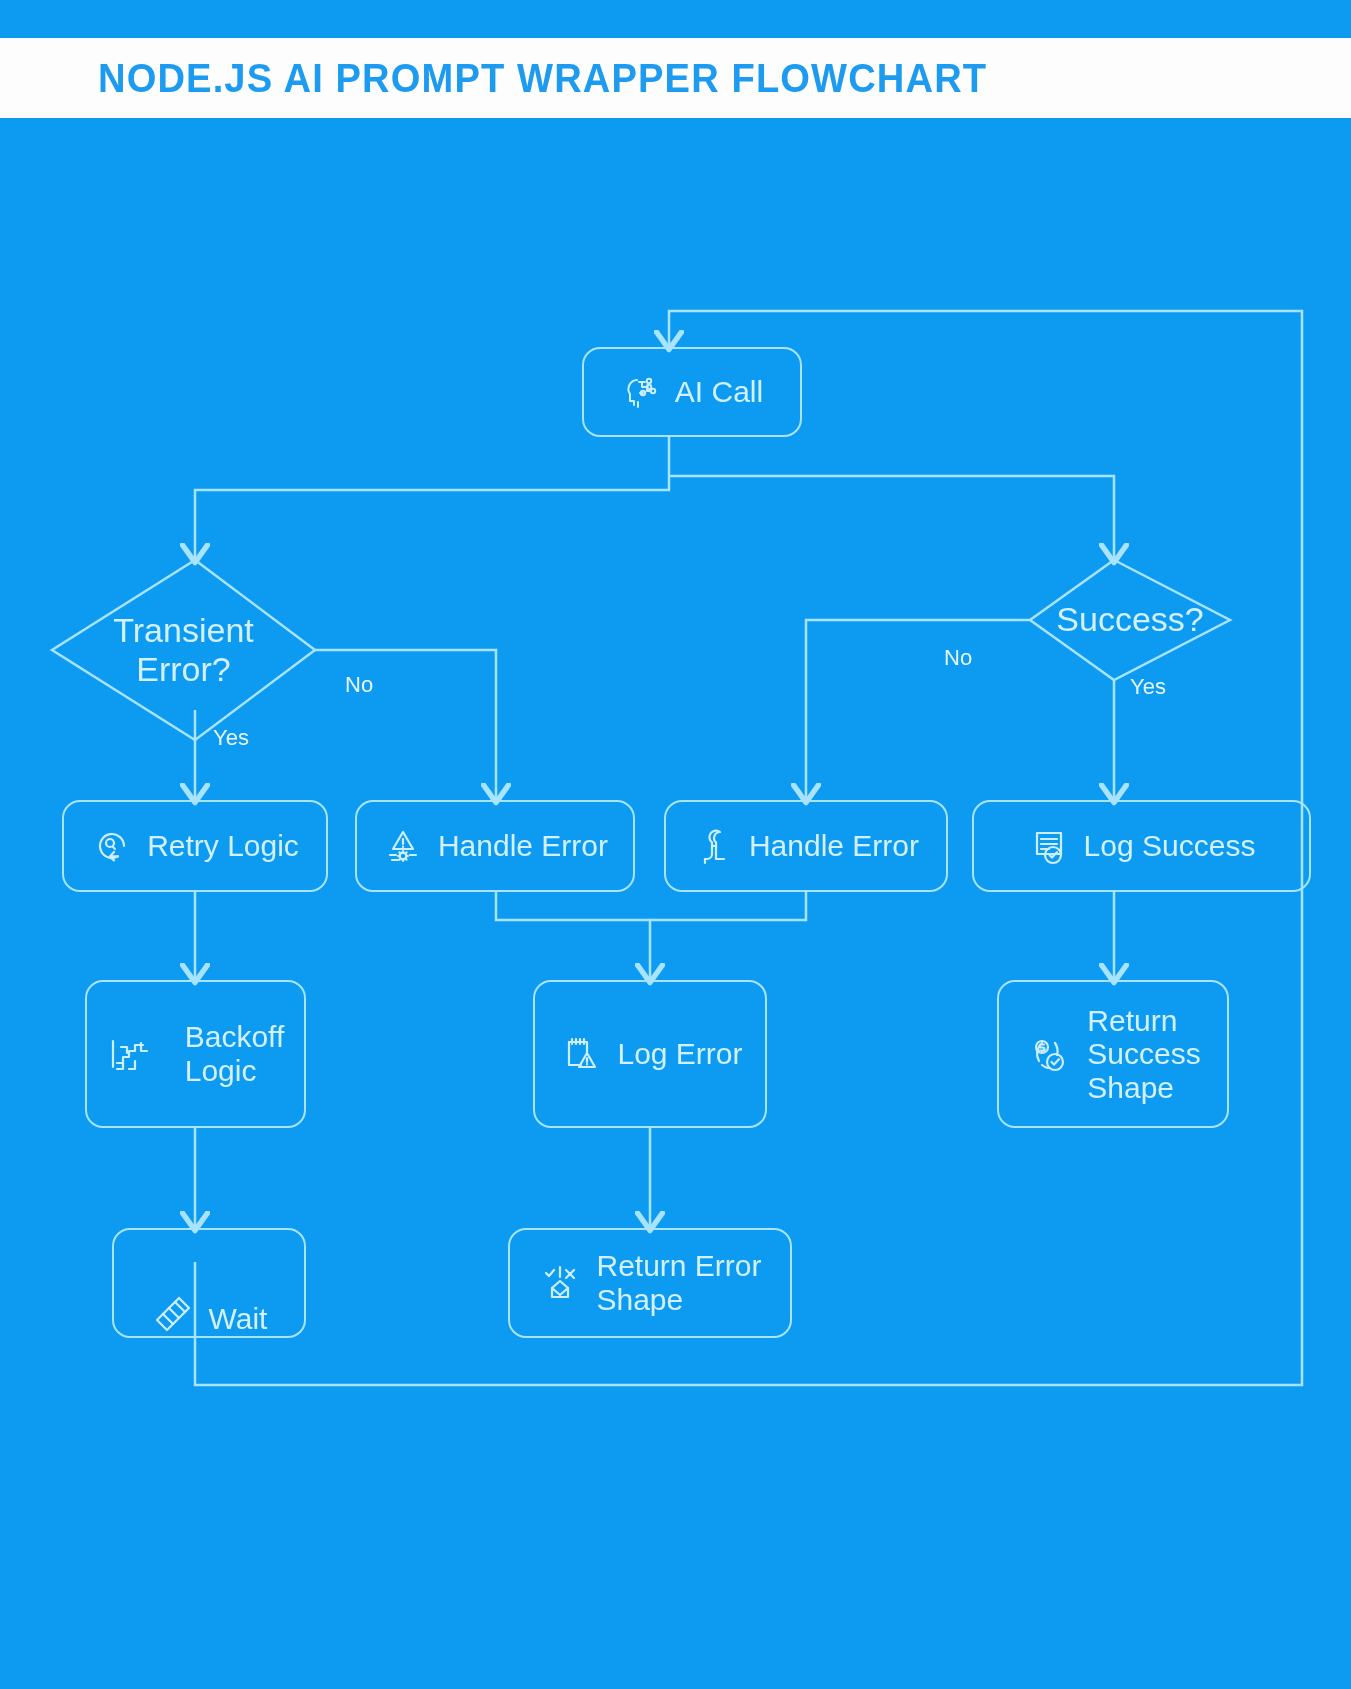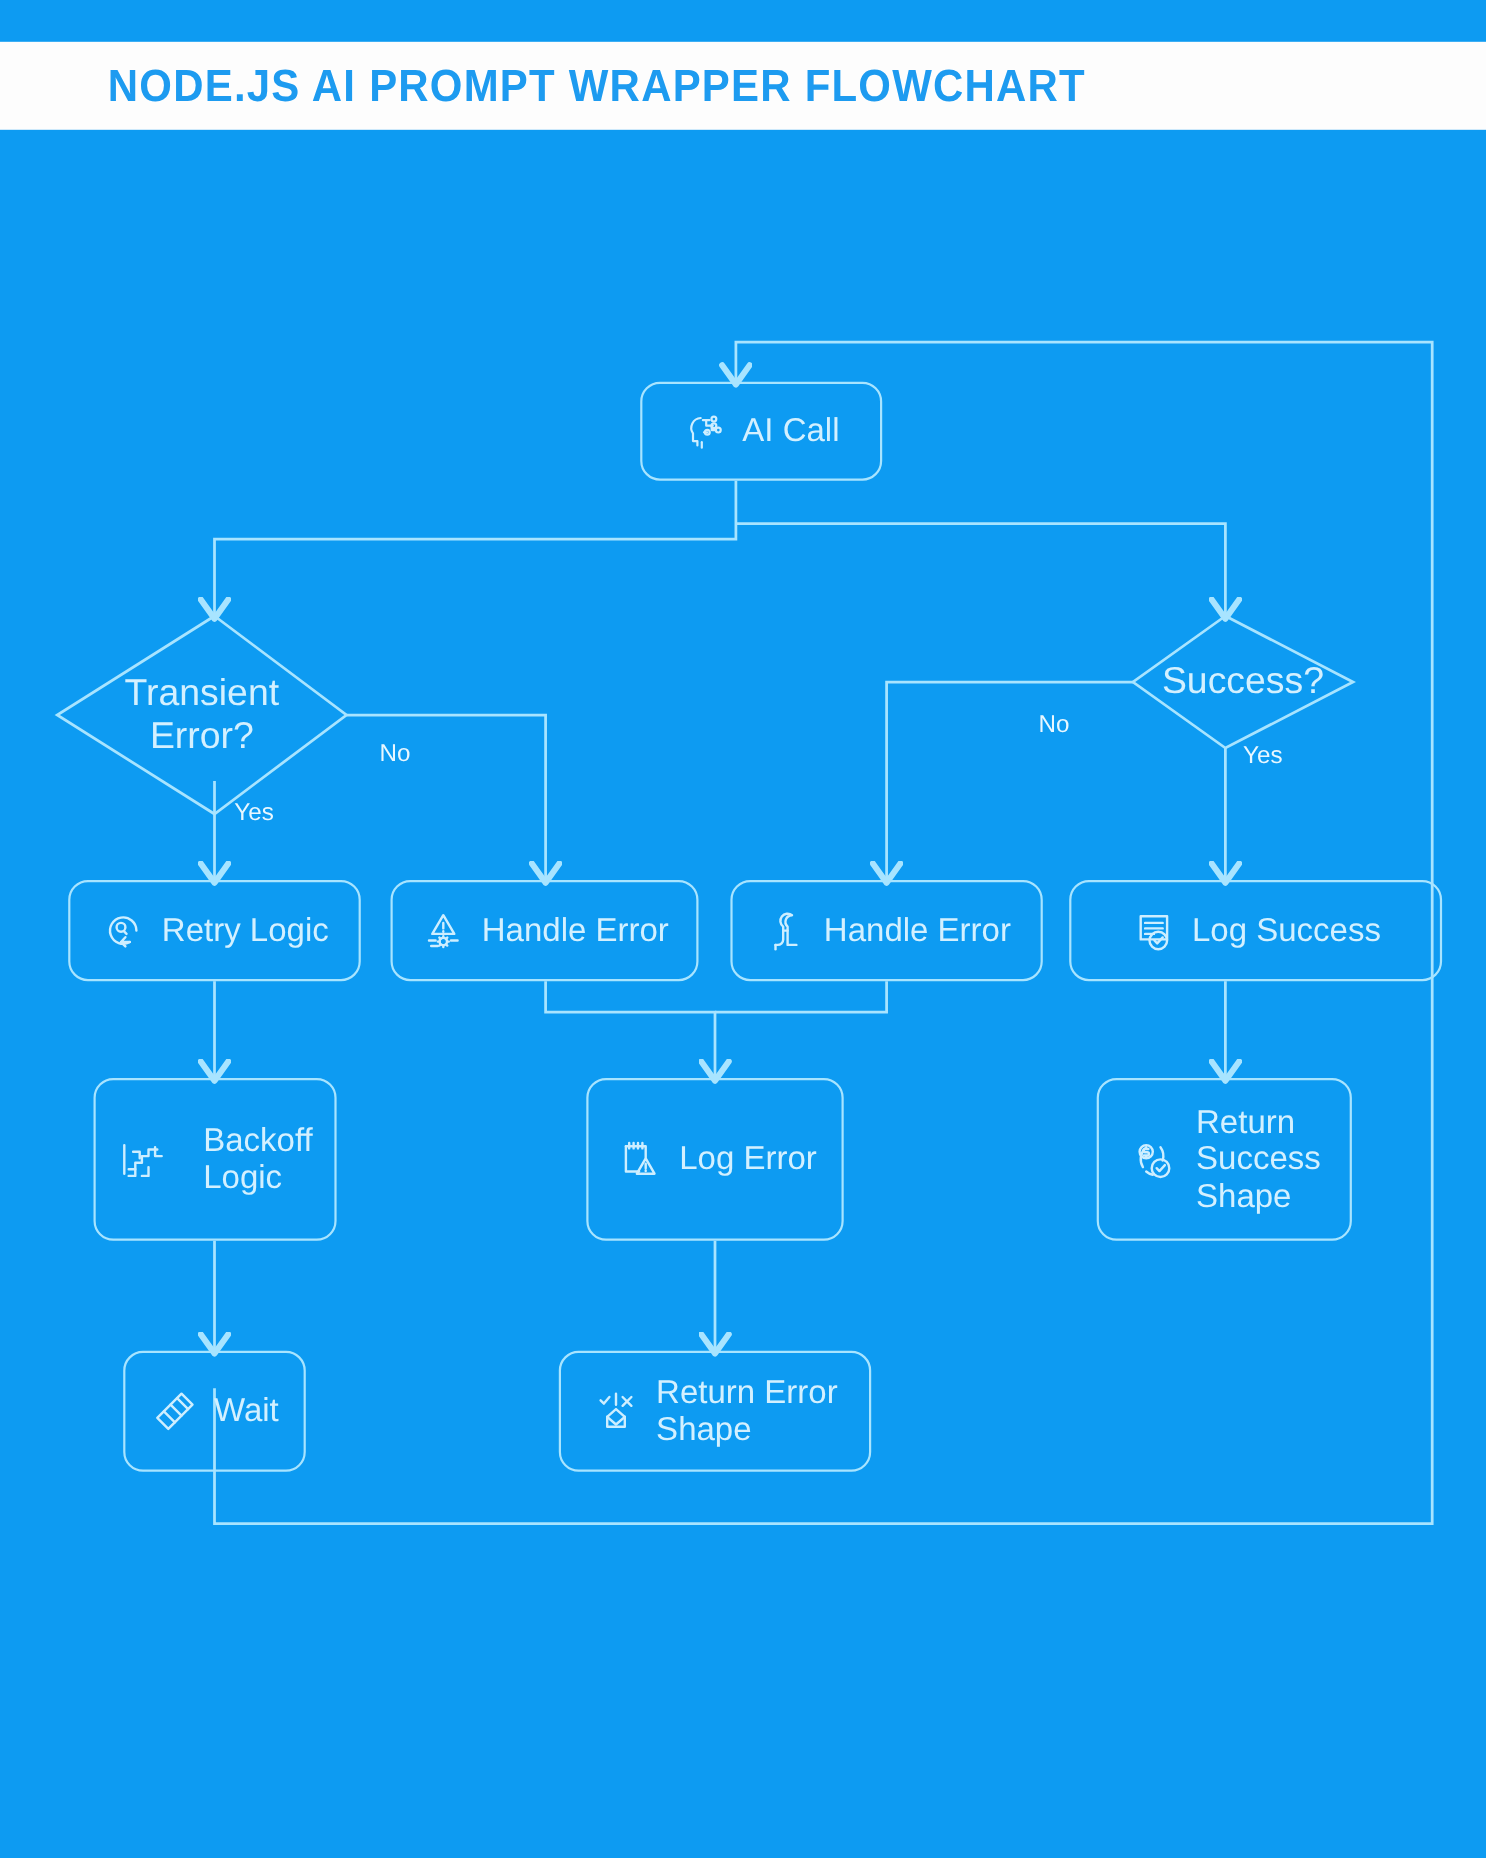--- a/index.html
+++ b/index.html
@@ -181,21 +181,21 @@
         <path d="M19 13.5h-3a1.5 1.5 0 0 0 0 3h2a1.5 1.5 0 0 1 0 3h-3M17 12v1M17 19.5v1"></path>
         <circle cx="30" cy="31" r="8"></circle>
         <path d="M26.5 31l2.5 2.6 5-5.4"></path>
       </svg>
     </span>
     <span class="lbl">Return
 Success
 Shape</span>
   </div>
 
-  <div class="node" style="left:112px;top:1228px;width:166px;height:110px;">
+  <div class="node" style="left:112px;top:1228px;width:194px;height:110px;align-items:flex-end;">
     <span class="ico">
       <svg width="44" height="44" viewBox="0 0 44 44" fill="none" stroke="#cdeeff" stroke-width="2.2" stroke-linecap="round" stroke-linejoin="round">
         <path d="M28 6l10 10-22 22L6 28z"></path>
         <path d="M24 10l10 10M12 22l10 10"></path>
         <path d="M18 16l10 10"></path>
       </svg>
     </span>
     <span class="lbl">Wait</span>
   </div>
 

